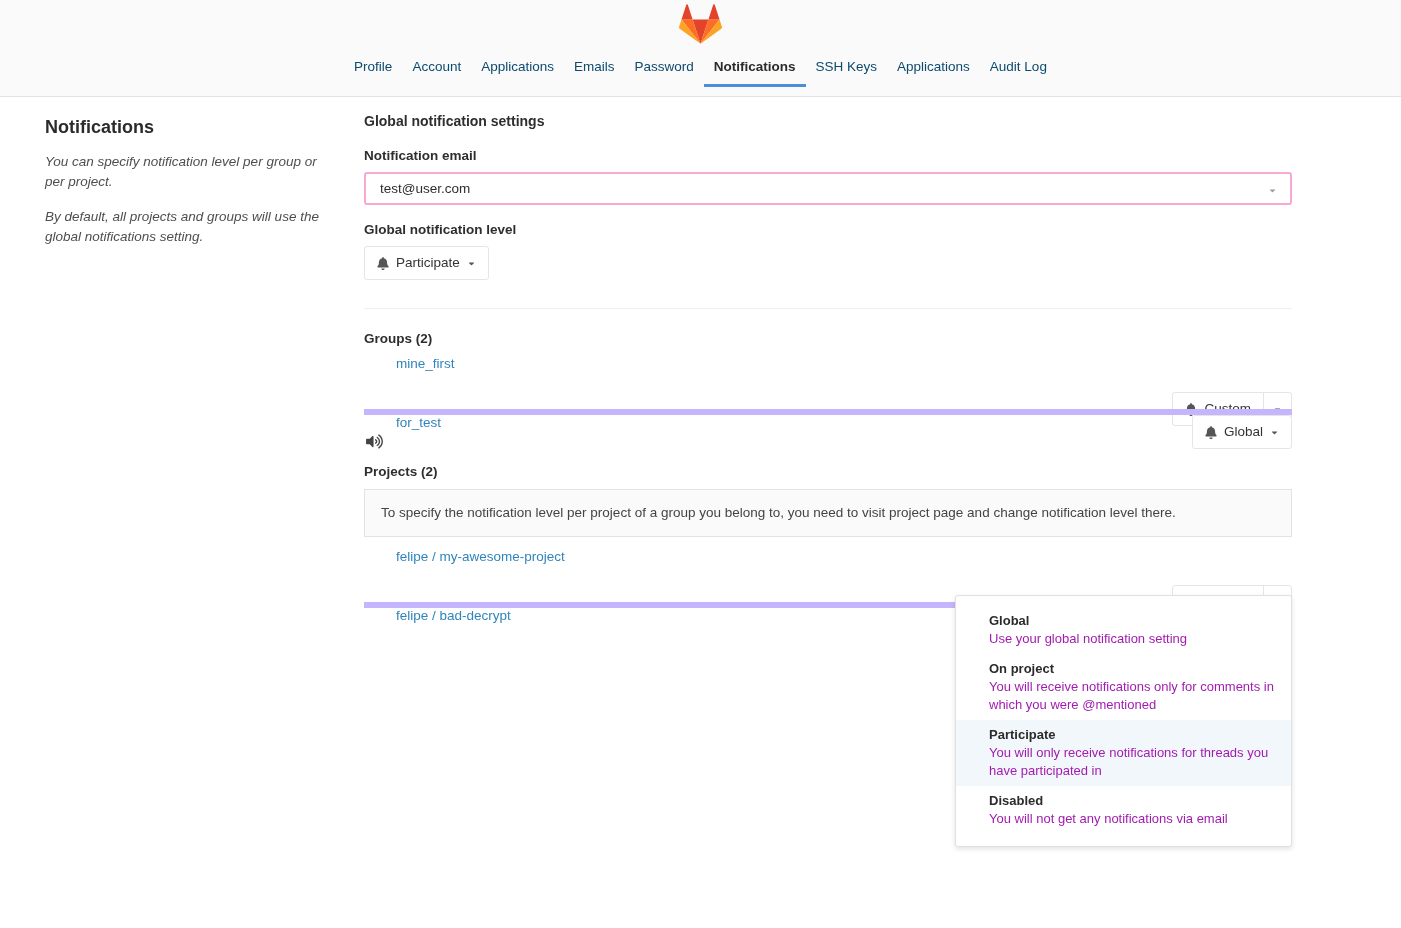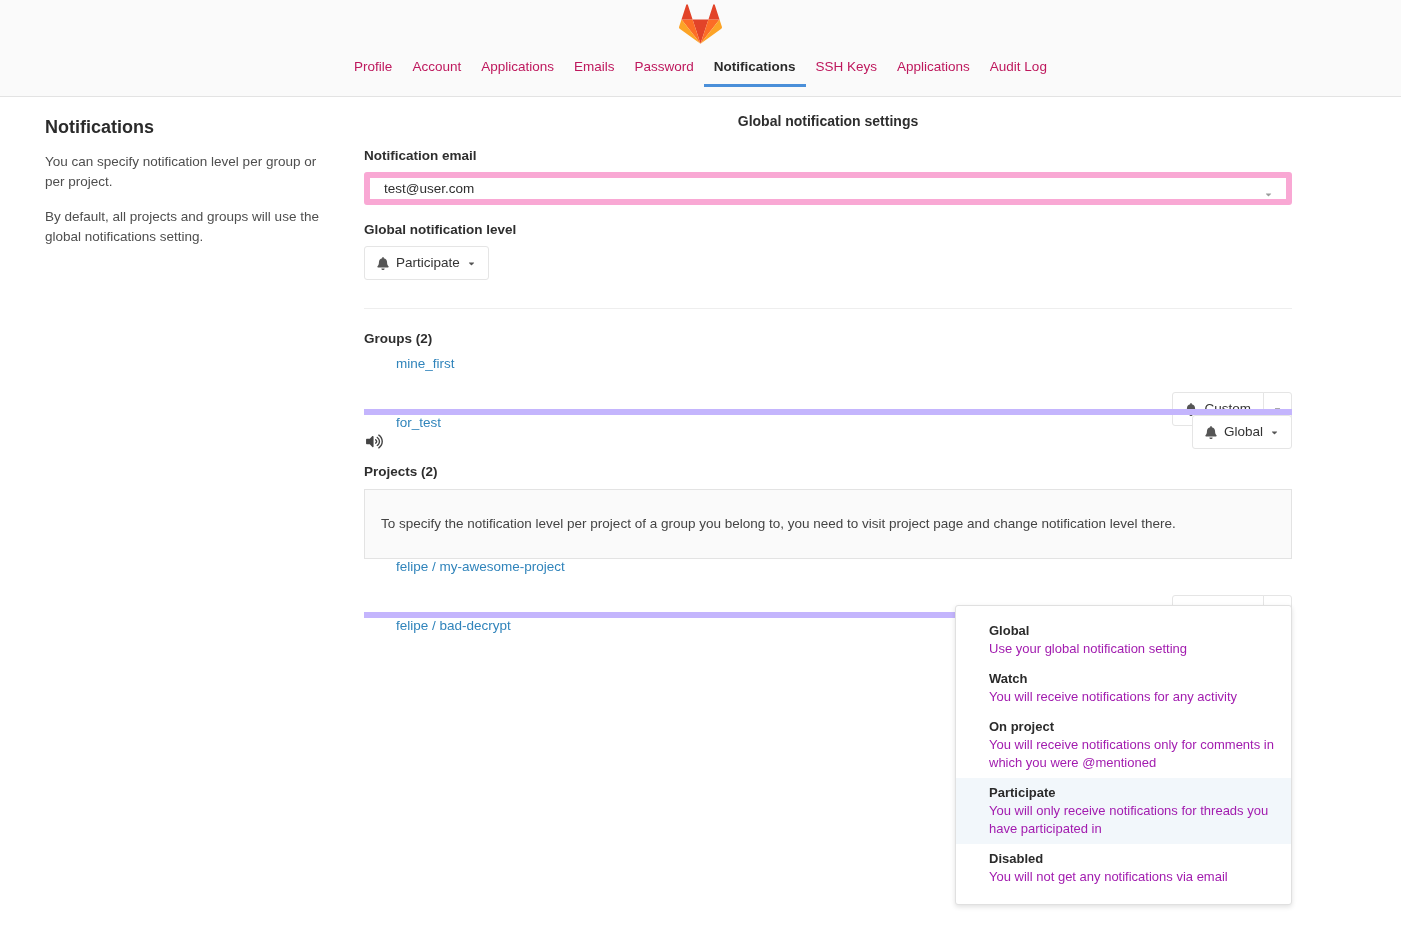--- a/index.html
+++ b/index.html
@@ -5,34 +5,34 @@
   * { margin:0; padding:0; box-sizing:border-box; }
   html,body { width:1401px; height:928px; overflow:hidden; background:#fff;
     font-family:"Liberation Sans", sans-serif; font-size:13.5px; color:#2e2e2e; }
   a { text-decoration:none; }
 
   
   .header { background:#fafafa; border-bottom:1px solid #e3e3e3; height:97px; }
   .logo-row { display:flex; justify-content:center; padding-top:4px; }
   .logo-row svg { display:block; }
   .nav-tabs { display:flex; justify-content:center; margin-top:6px; }
-  .tab { display:inline-block; padding:9px 10px 13px; color:#be185d; font-size:13.5px; cursor:pointer; }
+  .tab { display:inline-block; padding:9px 10px 13px; color:#0c4a6e; font-size:13.5px; cursor:pointer; }
   .tab.active { color:#2b2b2b; font-weight:bold; padding-bottom:10px; border-bottom:3px solid #4a8fd9; }
 
   
   .page-body { display:flex; padding:12px 109px 0 45px; }
   .sidebar { width:319px; flex-shrink:0; padding-right:28px; }
   .sidebar h2 { font-size:18px; font-weight:bold; color:#2b2b2b; margin:8px 0 14px; }
-  .sidebar p { color:#4e4e4e; line-height:1.5; margin-bottom:14px; }
+  .sidebar p { color:#4e4e4e; line-height:1.5; margin-bottom:14px;font-style:italic; }
   .main { flex:1; min-width:0; }
 
   
-  .section-title { font-size:14px; font-weight:bold; margin:4px 0 19px;text-align:center; }
+  .section-title { font-size:14px; font-weight:bold; margin:4px 0 19px; }
   .field-label { font-weight:bold; margin-bottom:9px; }
-  .select-box { position:relative; height:33px; background:#fff; border:6px solid #f9a8d4;
+  .select-box { position:relative; height:33px; background:#fff; border:2px solid #f9a8d4;
     border-radius:3px; display:flex; align-items:center; padding:0 30px 0 14px;
     margin-bottom:17px; cursor:pointer; }
   .select-caret { position:absolute; right:13px; top:12px; line-height:0; }
 
   .btn { display:inline-flex; align-items:center; gap:7px; background:#fff;
     border:1px solid #e5e5e5; border-radius:3px; padding:7px 12px; font-size:13.5px;
     color:#333; cursor:pointer; font-family:inherit; line-height:18px; }
   .icon { line-height:0; display:inline-block; }
   .split-btn { display:inline-flex;margin-top:36px; }
   .split-btn .btn-main { border-radius:3px 0 0 3px; }
@@ -43,21 +43,21 @@
   
   .list-title { font-weight:bold; margin-bottom:10px; }
   .projects-title { margin-top:2px; }
   .item-row { display:flex; align-items:flex-start; height:53px; position:relative; padding-left:32px; }
   .item-row + .item-row { border-top:6px solid #c4b5fd; }
   .row-icon { position:absolute; left:2px; top:19px; line-height:0; }
   .item-link { color:#3084bb; }
   .row-spacer { flex:1; }
 
   .notice-box { border:1px solid #e3e3e3; background:#fafafa; border-radius:0;
-    padding:25px 16px; color:#444; line-height:18px; }
+    padding:14px 16px; color:#444; margin-bottom:12px; line-height:18px; }
 
   
   .dropdown-menu { position:absolute; right:0; top:46px; width:337px; background:#fff;
     border:1px solid #e0e0e0; border-radius:3px; box-shadow:0 2px 5px rgba(0,0,0,.12);
     padding:10px 0 12px; z-index:10; }
   .dd-item { padding:6px 16px 6px 33px; cursor:pointer; font-size:13px; }
   .dd-item.selected { background:#f2f7fb; }
   .dd-title { font-weight:bold; color:#2b2b2b; line-height:18px; }
   .dd-desc { color:#a21caf; line-height:18px; }
 </style>
@@ -199,24 +199,20 @@
             </span>
           </button>
         </div>
 
         <div class="dropdown-menu">
           <div class="dd-item">
             <div class="dd-title">Global</div>
             <div class="dd-desc">Use your global notification setting</div>
           </div>
           <div class="dd-item">
-            <div class="dd-title">Watch</div>
-            <div class="dd-desc">You will receive notifications for any activity</div>
-          </div>
-          <div class="dd-item">
             <div class="dd-title">On project</div>
             <div class="dd-desc">You will receive notifications only for comments in which you were @mentioned</div>
           </div>
           <div class="dd-item selected">
             <div class="dd-title">Participate</div>
             <div class="dd-desc">You will only receive notifications for threads you have participated in</div>
           </div>
           <div class="dd-item">
             <div class="dd-title">Disabled</div>
             <div class="dd-desc">You will not get any notifications via email</div>

